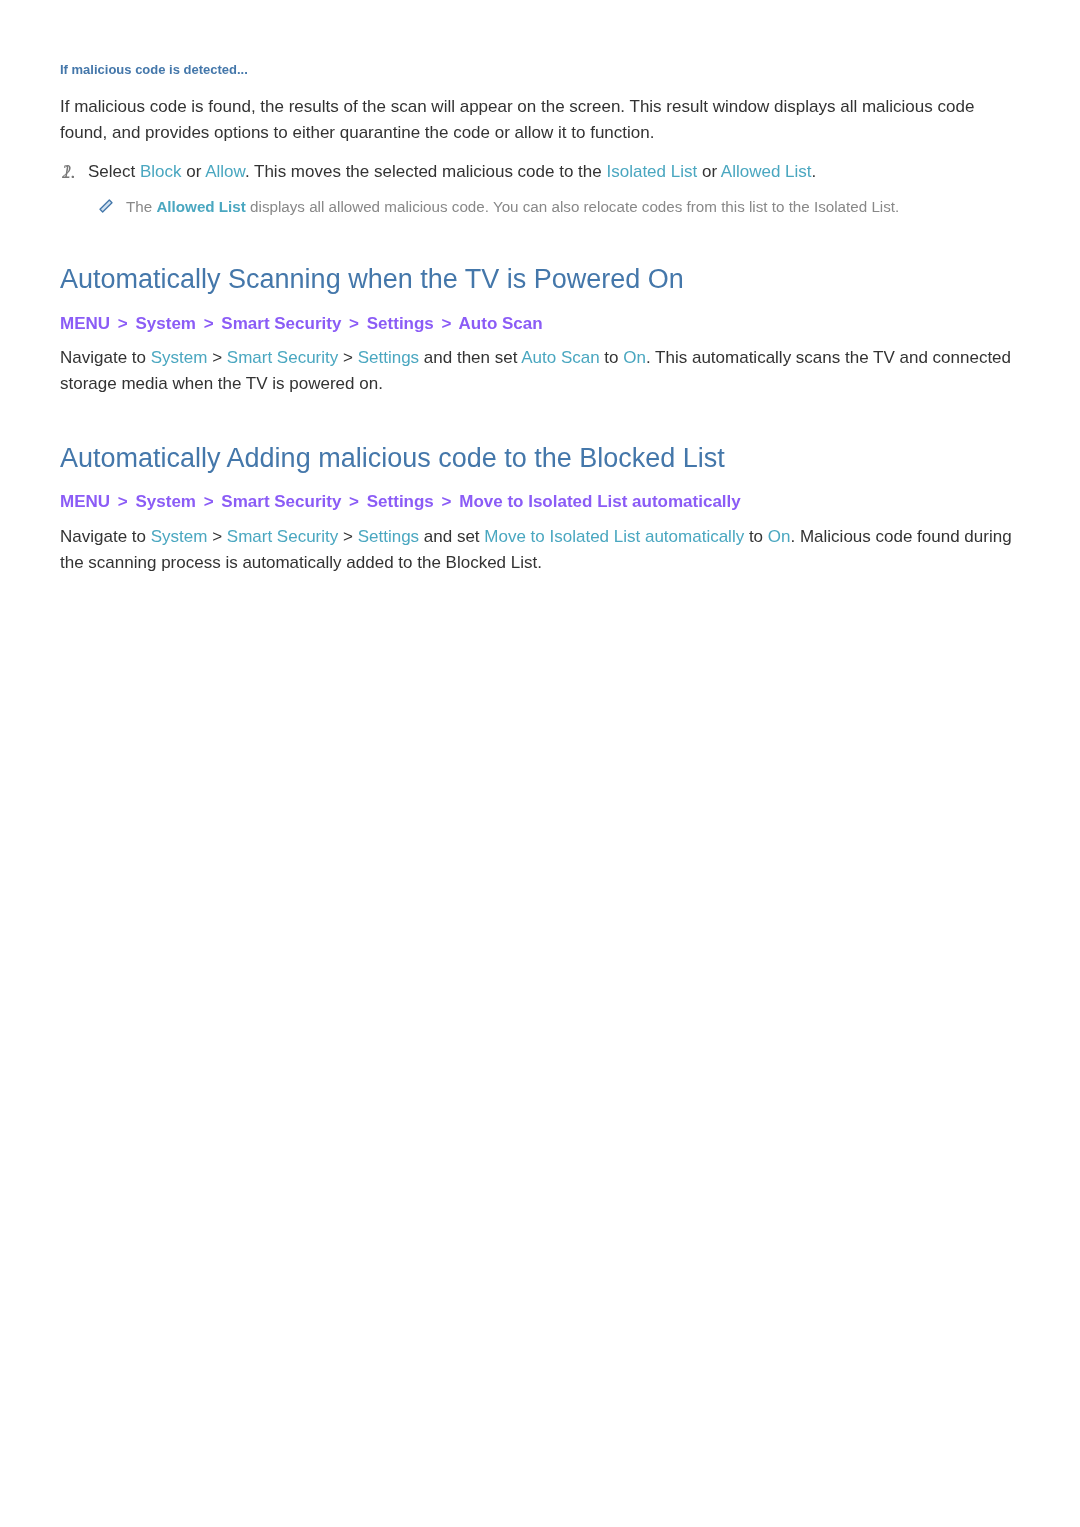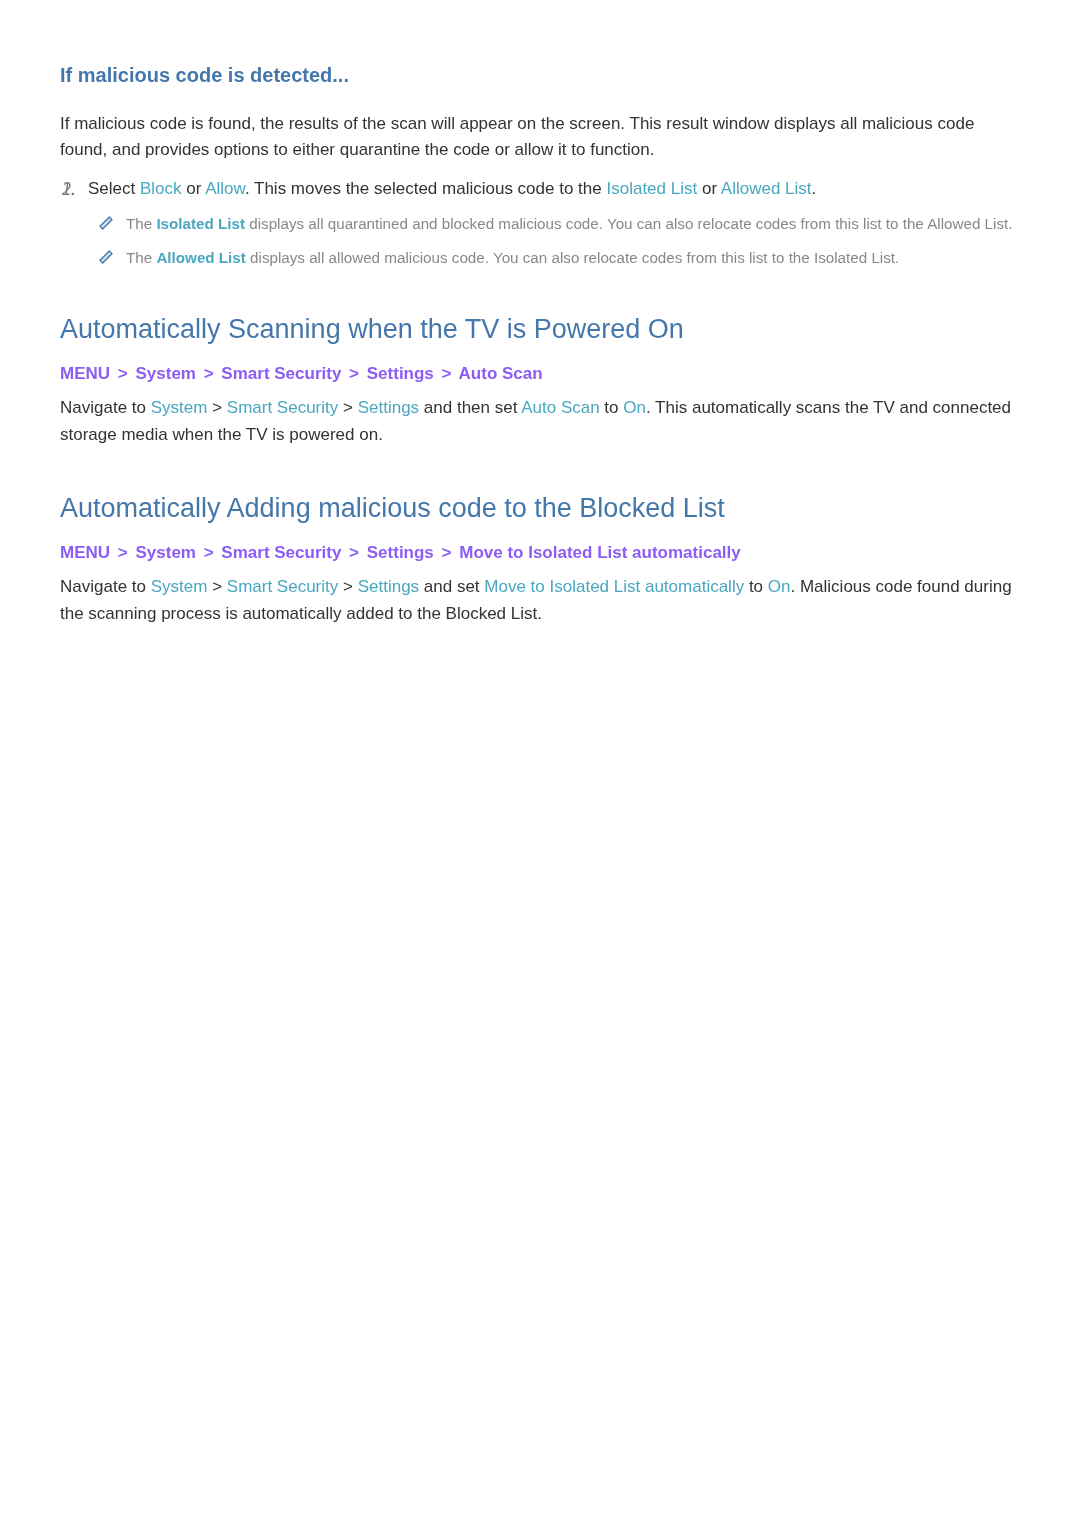--- a/index.html
+++ b/index.html
@@ -7,23 +7,23 @@
     width: 1080px;
     background: #fff;
     font-family: Arial, Helvetica, sans-serif;
     color: #333;
     padding: 60px 60px 60px 60px;
     line-height: 1.55;
     font-size: 17px;
   }
   h3.heading-h3 {
     color: #4477aa;
-    font-size: 20px;
+    font-size: 13px;
     font-weight: bold;
-    margin-bottom: 20px;
+    margin-bottom: 14px;
   }
   h2.heading-h2 {
     color: #4477aa;
     font-size: 27px;
     font-weight: normal;
     margin-top: 40px;
     margin-bottom: 10px;
   }
   p.body-text { margin-bottom: 10px; }
   .breadcrumb {
@@ -80,30 +80,20 @@
     </span>
 
     <ul class="notelist">
       <li>
         <span class="note-icon">
           <svg viewBox="0 0 24 24" width="16" height="16" fill="none" stroke="currentColor" stroke-width="2">
               <path d="M4 20 L18 6 L14 2 L0 16 Z" transform="translate(3,1)" fill="#cfe0ef" stroke="#4477aa" stroke-linejoin="round"></path>
             </svg>
         </span>
         <span>
-          <span>The </span><span class="cyan-note">Isolated List</span><span> displays all quarantined and blocked malicious code. You can also relocate codes from this list to the Allowed List.</span>
-        </span>
-      </li>
-      <li>
-        <span class="note-icon">
-          <svg viewBox="0 0 24 24" width="16" height="16" fill="none" stroke="currentColor" stroke-width="2">
-              <path d="M4 20 L18 6 L14 2 L0 16 Z" transform="translate(3,1)" fill="#cfe0ef" stroke="#4477aa" stroke-linejoin="round"></path>
-            </svg>
-        </span>
-        <span>
           <span>The </span><span class="cyan-note">Allowed List</span><span> displays all allowed malicious code. You can also relocate codes from this list to the Isolated List.</span>
         </span>
       </li>
     </ul>
   </li>
 </ol>
 
 <h2 class="heading-h2">Automatically Scanning when the TV is Powered On</h2>
 <div class="breadcrumb">
   <span>MENU</span>

